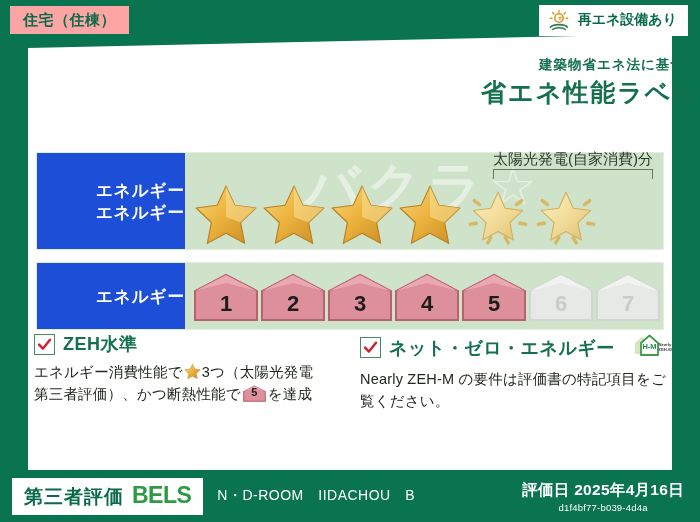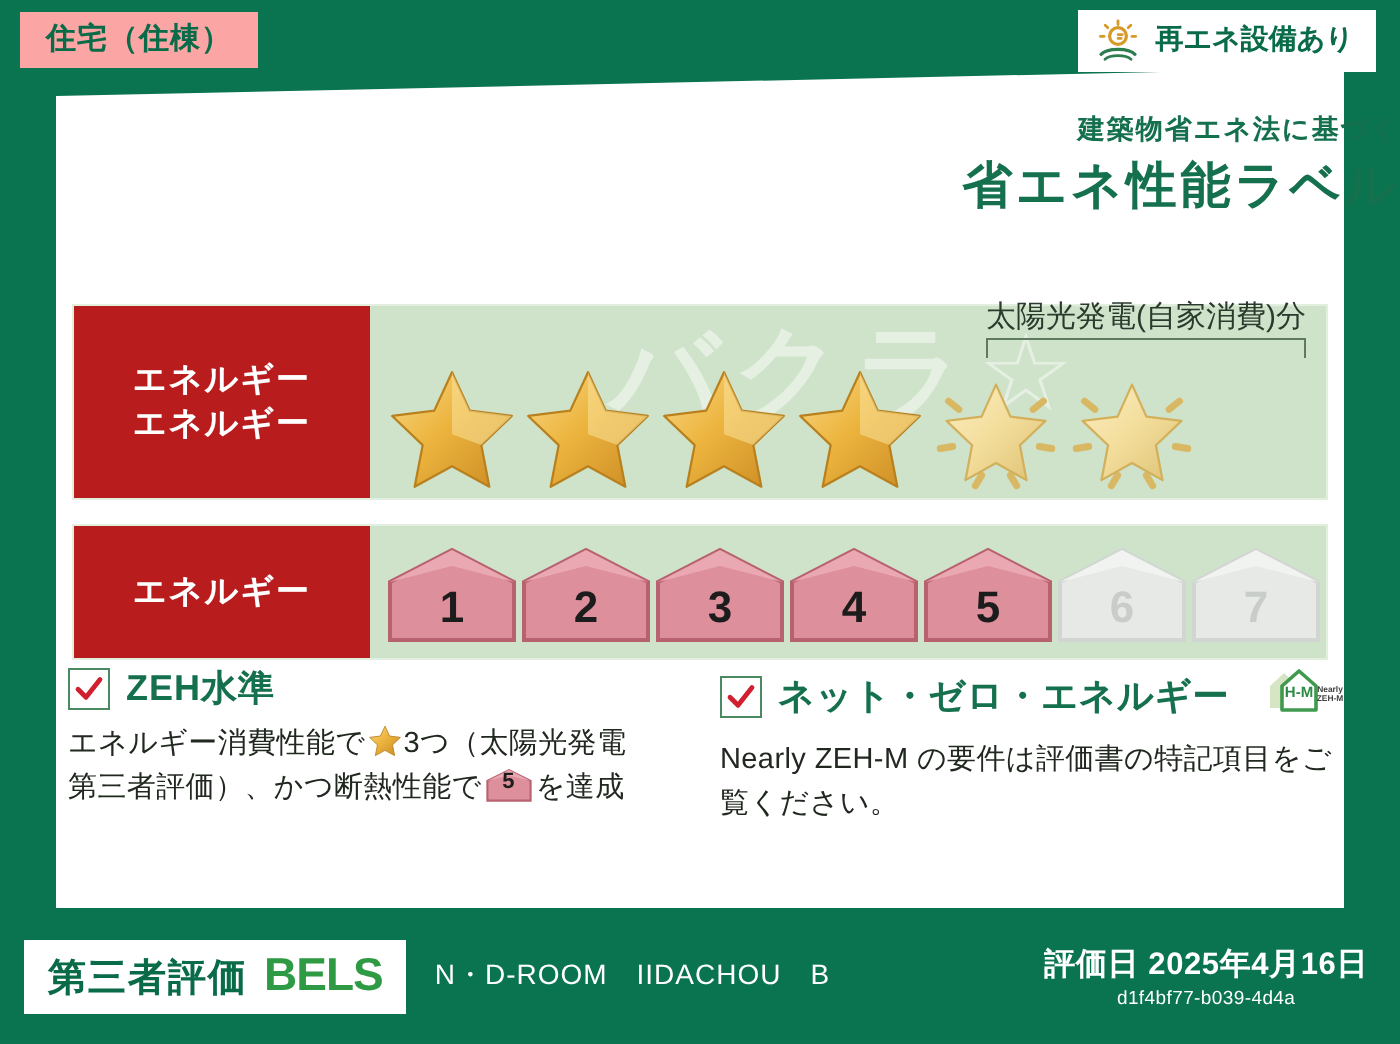--- a/index.html
+++ b/index.html
@@ -60,23 +60,23 @@
     position:absolute;
     left:36px;right:36px;
     display:flex;
     background:#cfe3cb;
     border:1px solid #e2eede;
   }
   .row.energy{top:152px;height:96px;}
   .row.insul{top:262px;height:66px;}
   .row-label{
     flex:0 0 148px;
-    background:#b91c1c;
+    background:#1d4ed8;
     color:#ffffff;
-    display:flex;flex-direction:column;align-items:center;justify-content:center;
+    display:flex;flex-direction:column;align-items:flex-end;justify-content:center;
     font-weight:bold;font-size:16.5px;letter-spacing:1px;
     line-height:1.35;
   }
   .row-body{flex:1 1 auto;position:relative;}
 
   
   .watermark{
     position:absolute;
     left:0;right:0;top:-2px;
     text-align:center;
@@ -156,21 +156,21 @@
   }
   .inline-badge svg{position:absolute;inset:0;width:100%;height:100%;}
   .inline-badge i{
     position:absolute;inset:0;z-index:2;
     font-style:normal;font-size:11px;font-weight:bold;color:#1c1c1c;
     display:flex;align-items:flex-end;justify-content:center;padding-bottom:1px;
   }
 
   
   .bottom-bar{
-    position:absolute;left:0;right:0;bottom:0;height:68px;
+    position:absolute;left:0;right:0;bottom:0;height:52px;
     background:#0a7350;
     display:flex;align-items:center;
   }
   .bels-badge{
     background:#ffffff;
     margin-left:12px;
     padding:4px 12px 5px 12px;
     display:flex;align-items:baseline;gap:8px;
     flex:0 0 auto;
   }

